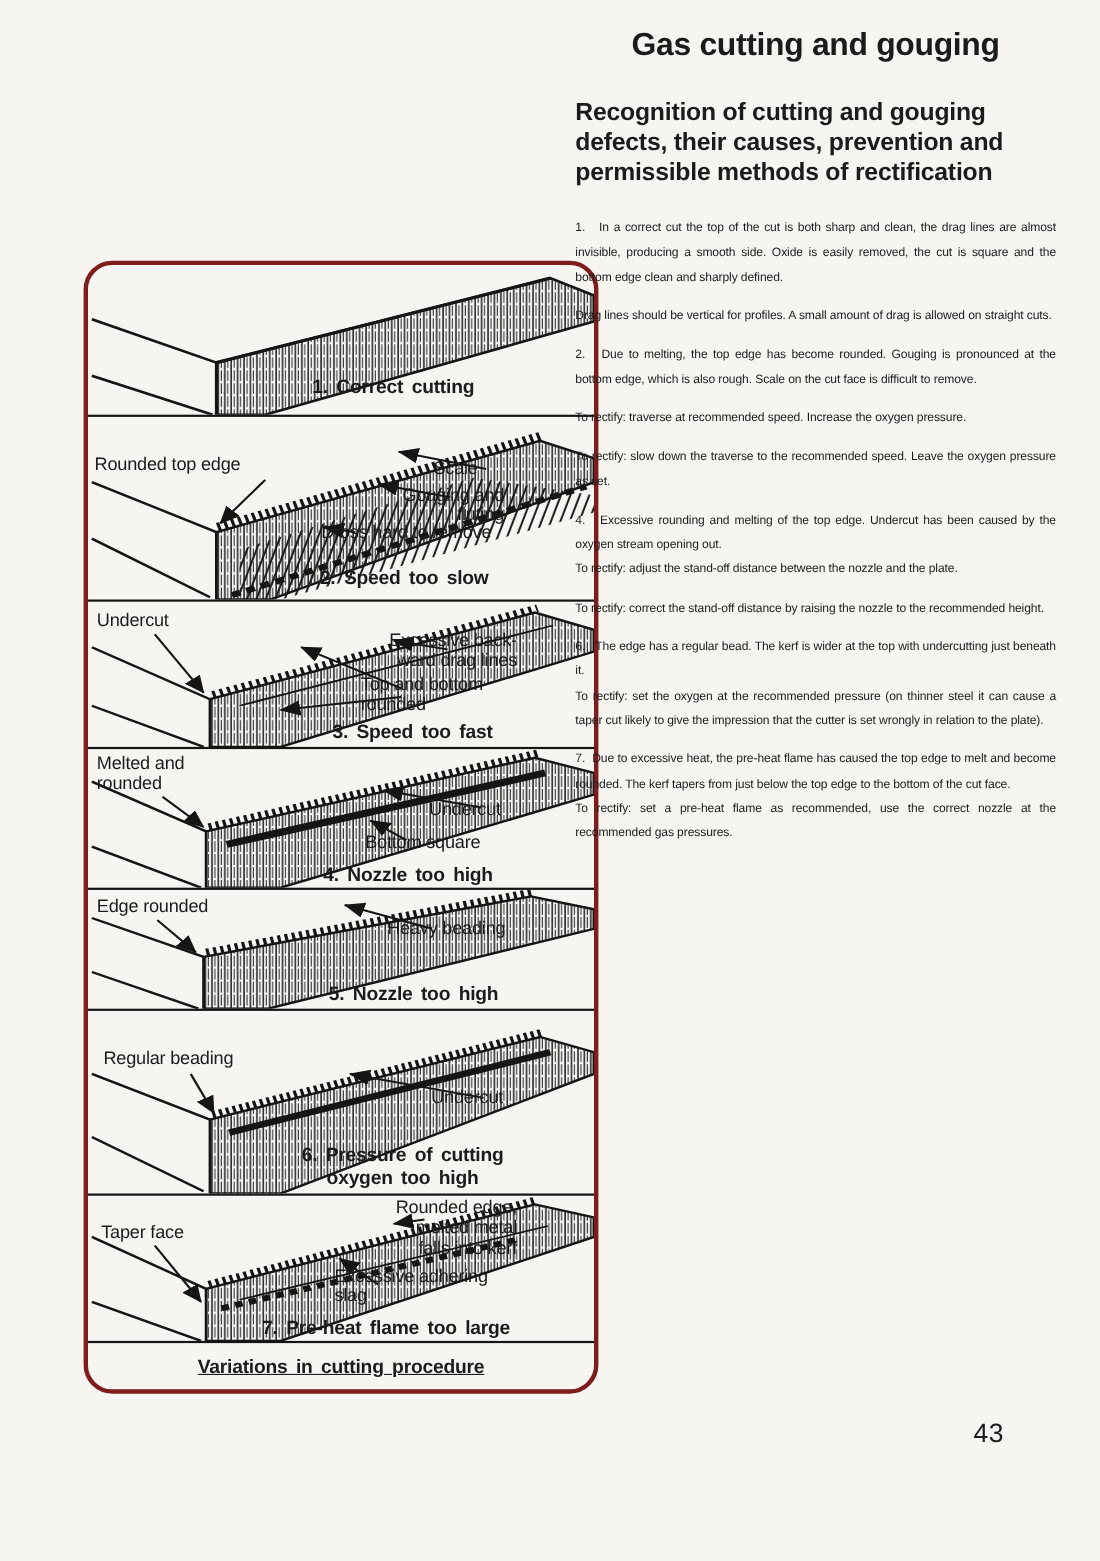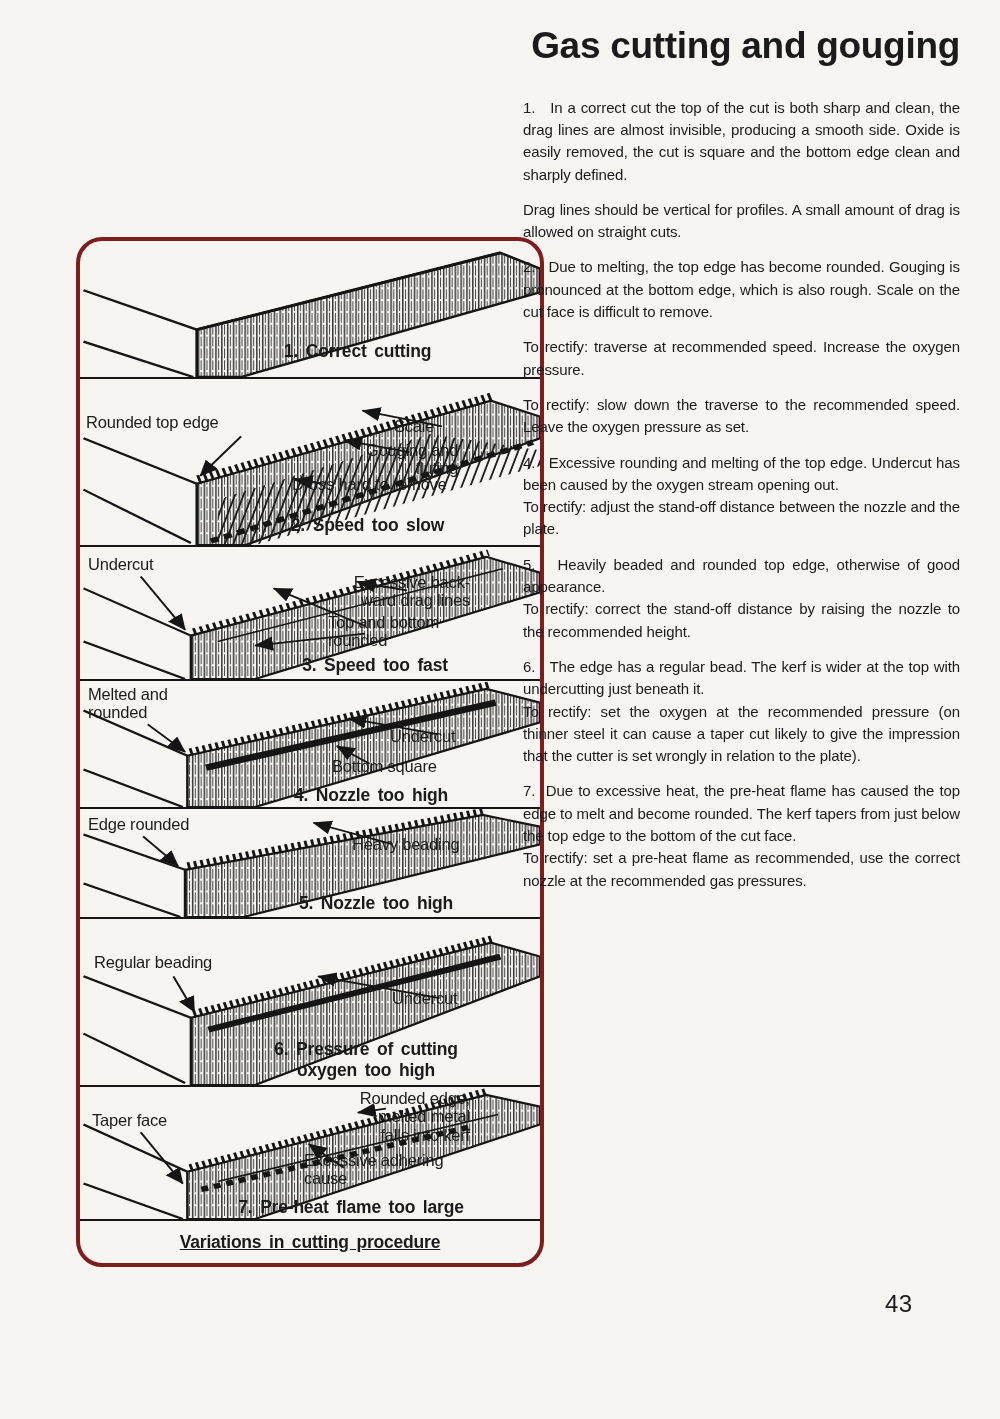--- a/index.html
+++ b/index.html
@@ -10,29 +10,29 @@
     color:#1b1b1b;
     position:relative;
     overflow:hidden;
     -webkit-font-smoothing:antialiased;
   }
   *{box-sizing:border-box;}
 
   
   .right-col{position:absolute;left:523px;top:26px;width:437px;}
   .page-title{
-    font-size:37px;font-weight:bold;letter-spacing:-.3px;
-    text-align:right;margin:0 0 30px 0;line-height:1.1;
+    font-size:29px;font-weight:bold;letter-spacing:-.3px;
+    text-align:center;margin:0 0 30px 0;line-height:1.1;
   }
   .section-heading{
     font-size:22.5px;font-weight:bold;line-height:1.22;
     margin:0 0 26px 0;letter-spacing:-.2px;width:430px;
   }
   .body-text p{
-    font-size:15px;line-height:22.3px;text-align:justify;
+    font-size:11px;line-height:22.3px;text-align:justify;
     margin:0 0 13px 0;letter-spacing:-.1px;
   }
   .body-text p.flush{margin-bottom:0;}
   .page-number{
     position:absolute;left:885px;top:1266px;
     font-size:24px;letter-spacing:.5px;margin-top:24px;
   }
 
   
   .figure{
@@ -186,40 +186,40 @@
       <path d="M118,96 L358,28" stroke="#151515" stroke-width="1.6" fill="none"></path>
       <path d="M52,46 L88,98" stroke="#151515" stroke-width="1.8" fill="none" marker-end="url(#arr)"></path>
       <path d="M262,22 L238,26" stroke="#151515" stroke-width="1.8" fill="none" marker-end="url(#arr)"></path>
       <path d="M226,82 L196,58" stroke="#151515" stroke-width="1.8" fill="none" marker-end="url(#arr)"></path>
     </svg>
     <div class="fig-label" style="left:12px;top:24px">Taper face</div>
     <div class="fig-label" style="left:256px;top:2px;width:134px;text-align:right">Rounded edge,
 melted metal
 falls into kerf</div>
     <div class="fig-label" style="left:224px;top:64px">Excessive adhering
-cause</div>
+slag</div>
     <div class="fig-caption" style="left:148px;top:110px;width:246px">7. Pre-heat flame too large</div>
   </div>
 
   <div class="panel fig-footer">
     <div class="fig-caption">Variations in cutting procedure</div>
   </div>
 </div>
 
 <div class="right-col">
   <h1 class="page-title">Gas cutting and gouging</h1>
+  <h2 class="section-heading">Recognition of cutting and gouging defects, their causes, prevention and permissible methods of rectification</h2>
   <div class="body-text">
     <p>1.&nbsp;&nbsp;&nbsp;In a correct cut the top of the cut is both sharp and clean, the drag lines are almost invisible, producing a smooth side. Oxide is easily removed, the cut is square and the bottom edge clean and sharply defined.</p>
     <p>Drag lines should be vertical for profiles. A small amount of drag is allowed on straight cuts.</p>
     <p>2.&nbsp;&nbsp;&nbsp;Due to melting, the top edge has become rounded. Gouging is pronounced at the bottom edge, which is also rough. Scale on the cut face is difficult to remove.</p>
     <p>To rectify: traverse at recommended speed. Increase the oxygen pressure.</p>
     <p>To rectify: slow down the traverse to the recommended speed. Leave the oxygen pressure as set.</p>
     <p class="flush">4.&nbsp;&nbsp;&nbsp;Excessive rounding and melting of the top edge. Undercut has been caused by the oxygen stream opening out.</p>
     <p>To rectify: adjust the stand-off distance between the nozzle and the plate.</p>
-    <p class="flush">5.&nbsp;&nbsp;&nbsp;Heavily beaded and rounded top edge, otherwise of good appearance.</p>
     <p>To rectify: correct the stand-off distance by raising the nozzle to the recommended height.</p>
     <p class="flush">6.&nbsp;&nbsp;&nbsp;The edge has a regular bead. The kerf is wider at the top with undercutting just beneath it.</p>
     <p>To rectify: set the oxygen at the recommended pressure (on thinner steel it can cause a taper cut likely to give the impression that the cutter is set wrongly in relation to the plate).</p>
     <p class="flush">7.&nbsp;&nbsp;Due to excessive heat, the pre-heat flame has caused the top edge to melt and become rounded. The kerf tapers from just below the top edge to the bottom of the cut face.</p>
     <p>To rectify: set a pre-heat flame as recommended, use the correct nozzle at the recommended gas pressures.</p>
   </div>
 </div>
 
 <div class="page-number">43</div>
 

